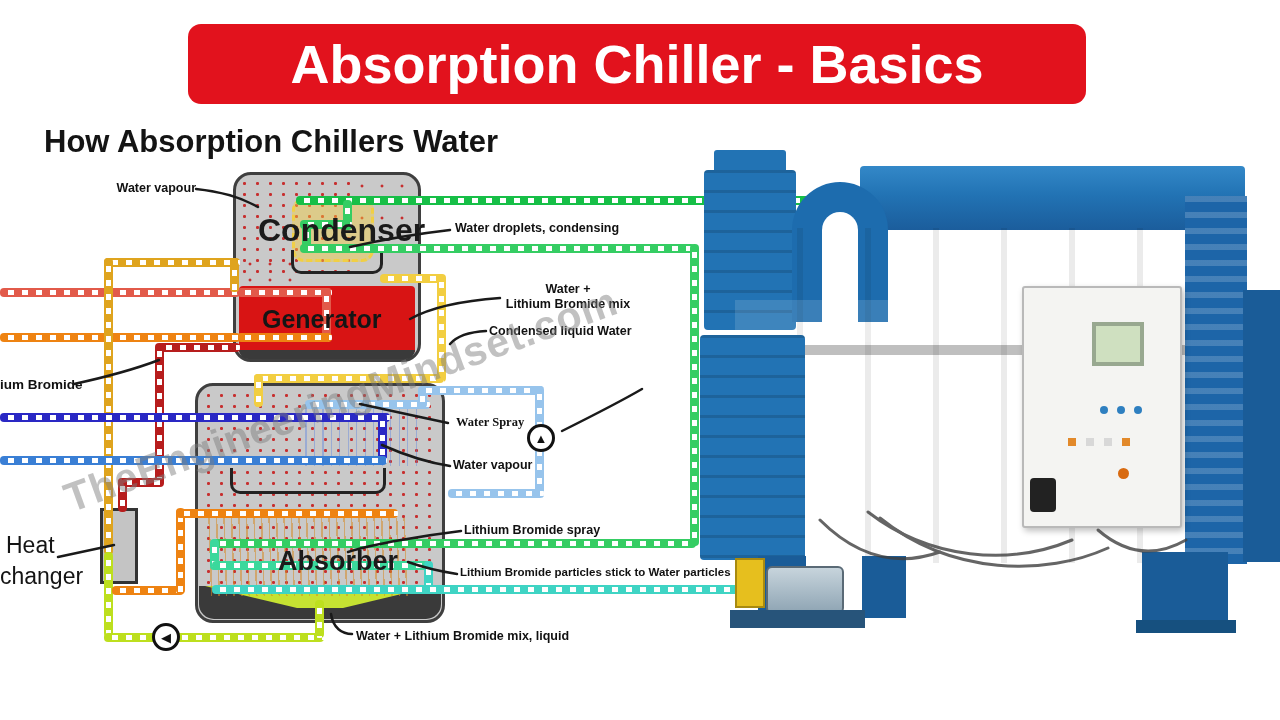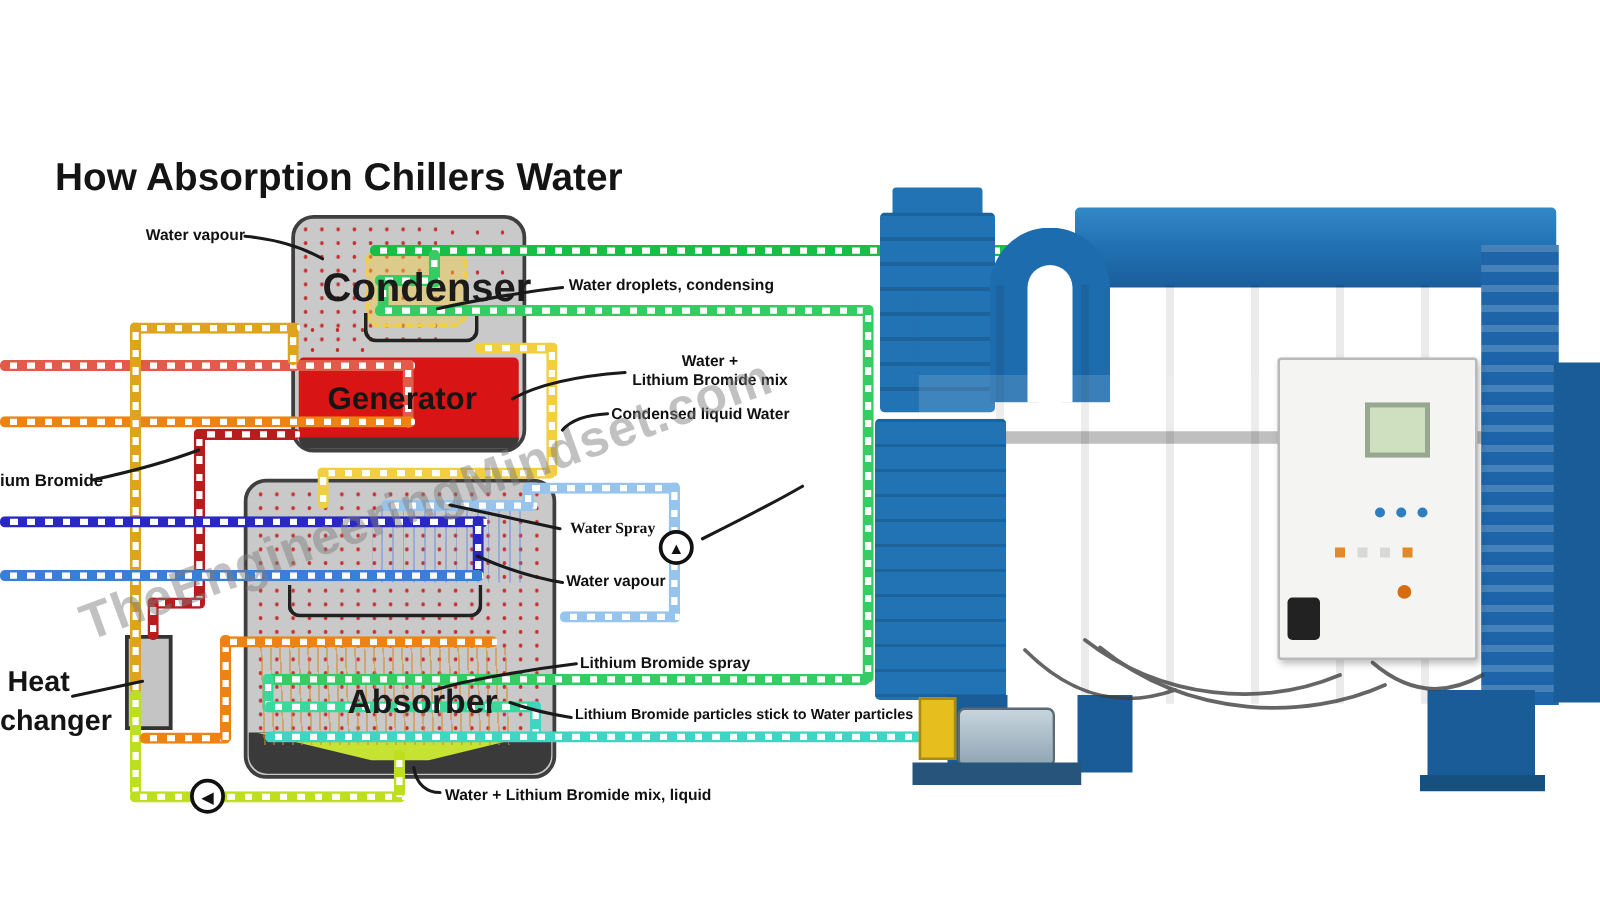--- a/index.html
+++ b/index.html
@@ -44,32 +44,35 @@
   .halo{position:absolute;left:292px;top:198px;width:82px;height:64px;border-radius:12px;
         background:rgba(243,207,63,.45);border:3px dashed #f0cf45;box-sizing:border-box;}
   .pump{position:absolute;width:28px;height:28px;border:3.5px solid #111;border-radius:50%;
         background:#fff;display:flex;align-items:center;justify-content:center;
         font-size:13px;line-height:1;color:#111;box-sizing:border-box;}
   
   .lbl{position:absolute;font-weight:bold;font-size:12.5px;color:#111;line-height:1.2;white-space:pre-line;}
   .lbl.small{font-size:11.5px;white-space:nowrap;}
   .lbl.center{text-align:center;}
   .comp{position:absolute;font-weight:bold;color:#1b1b1b;}
-  .bigcut{position:absolute;font-weight:bold;font-size:23px;color:#141414;line-height:1.25;}
+  .bigcut{position:absolute;font-weight:normal;font-size:23px;color:#141414;line-height:1.25;}
   
   .mpart{position:absolute;}
   .mblue-grad{background:linear-gradient(180deg,#3388c8 0%,#2273b4 45%,#1b5d9c 100%);}
   .stripes{background-image:repeating-linear-gradient(180deg,rgba(0,0,0,.14) 0 3px,transparent 3px 20px);}
   svg.overlay{position:absolute;left:0;top:0;pointer-events:none;}
 </style>
 </head>
 <body>
 
 <div id="canvas">
 
+  <div class="banner">
+    <span>Absorption Chiller - Basics</span>
+  </div>
   <div class="heading">How Absorption Chillers Water</div>
 
   <div class="shell" style="left:233px;top:172px;width:188px;height:190px;"></div>
   <div class="redliquid" style="left:239px;top:286px;width:176px;height:66px;"></div>
   <div class="darkband" style="left:239px;top:350px;width:176px;height:9px;border-radius:0 0 10px 10px;"></div>
   <div class="shell" style="left:195px;top:383px;width:250px;height:240px;"></div>
   <div class="darkband" style="left:199px;top:586px;width:242px;height:33px;border-radius:0 0 15px 15px;"></div>
   <div class="mpart" style="left:205px;top:586px;width:230px;height:26px;background:#c6e232;clip-path:polygon(0 0,100% 0,60% 85%,40% 85%);"></div>
   <div class="hx"></div>
 

